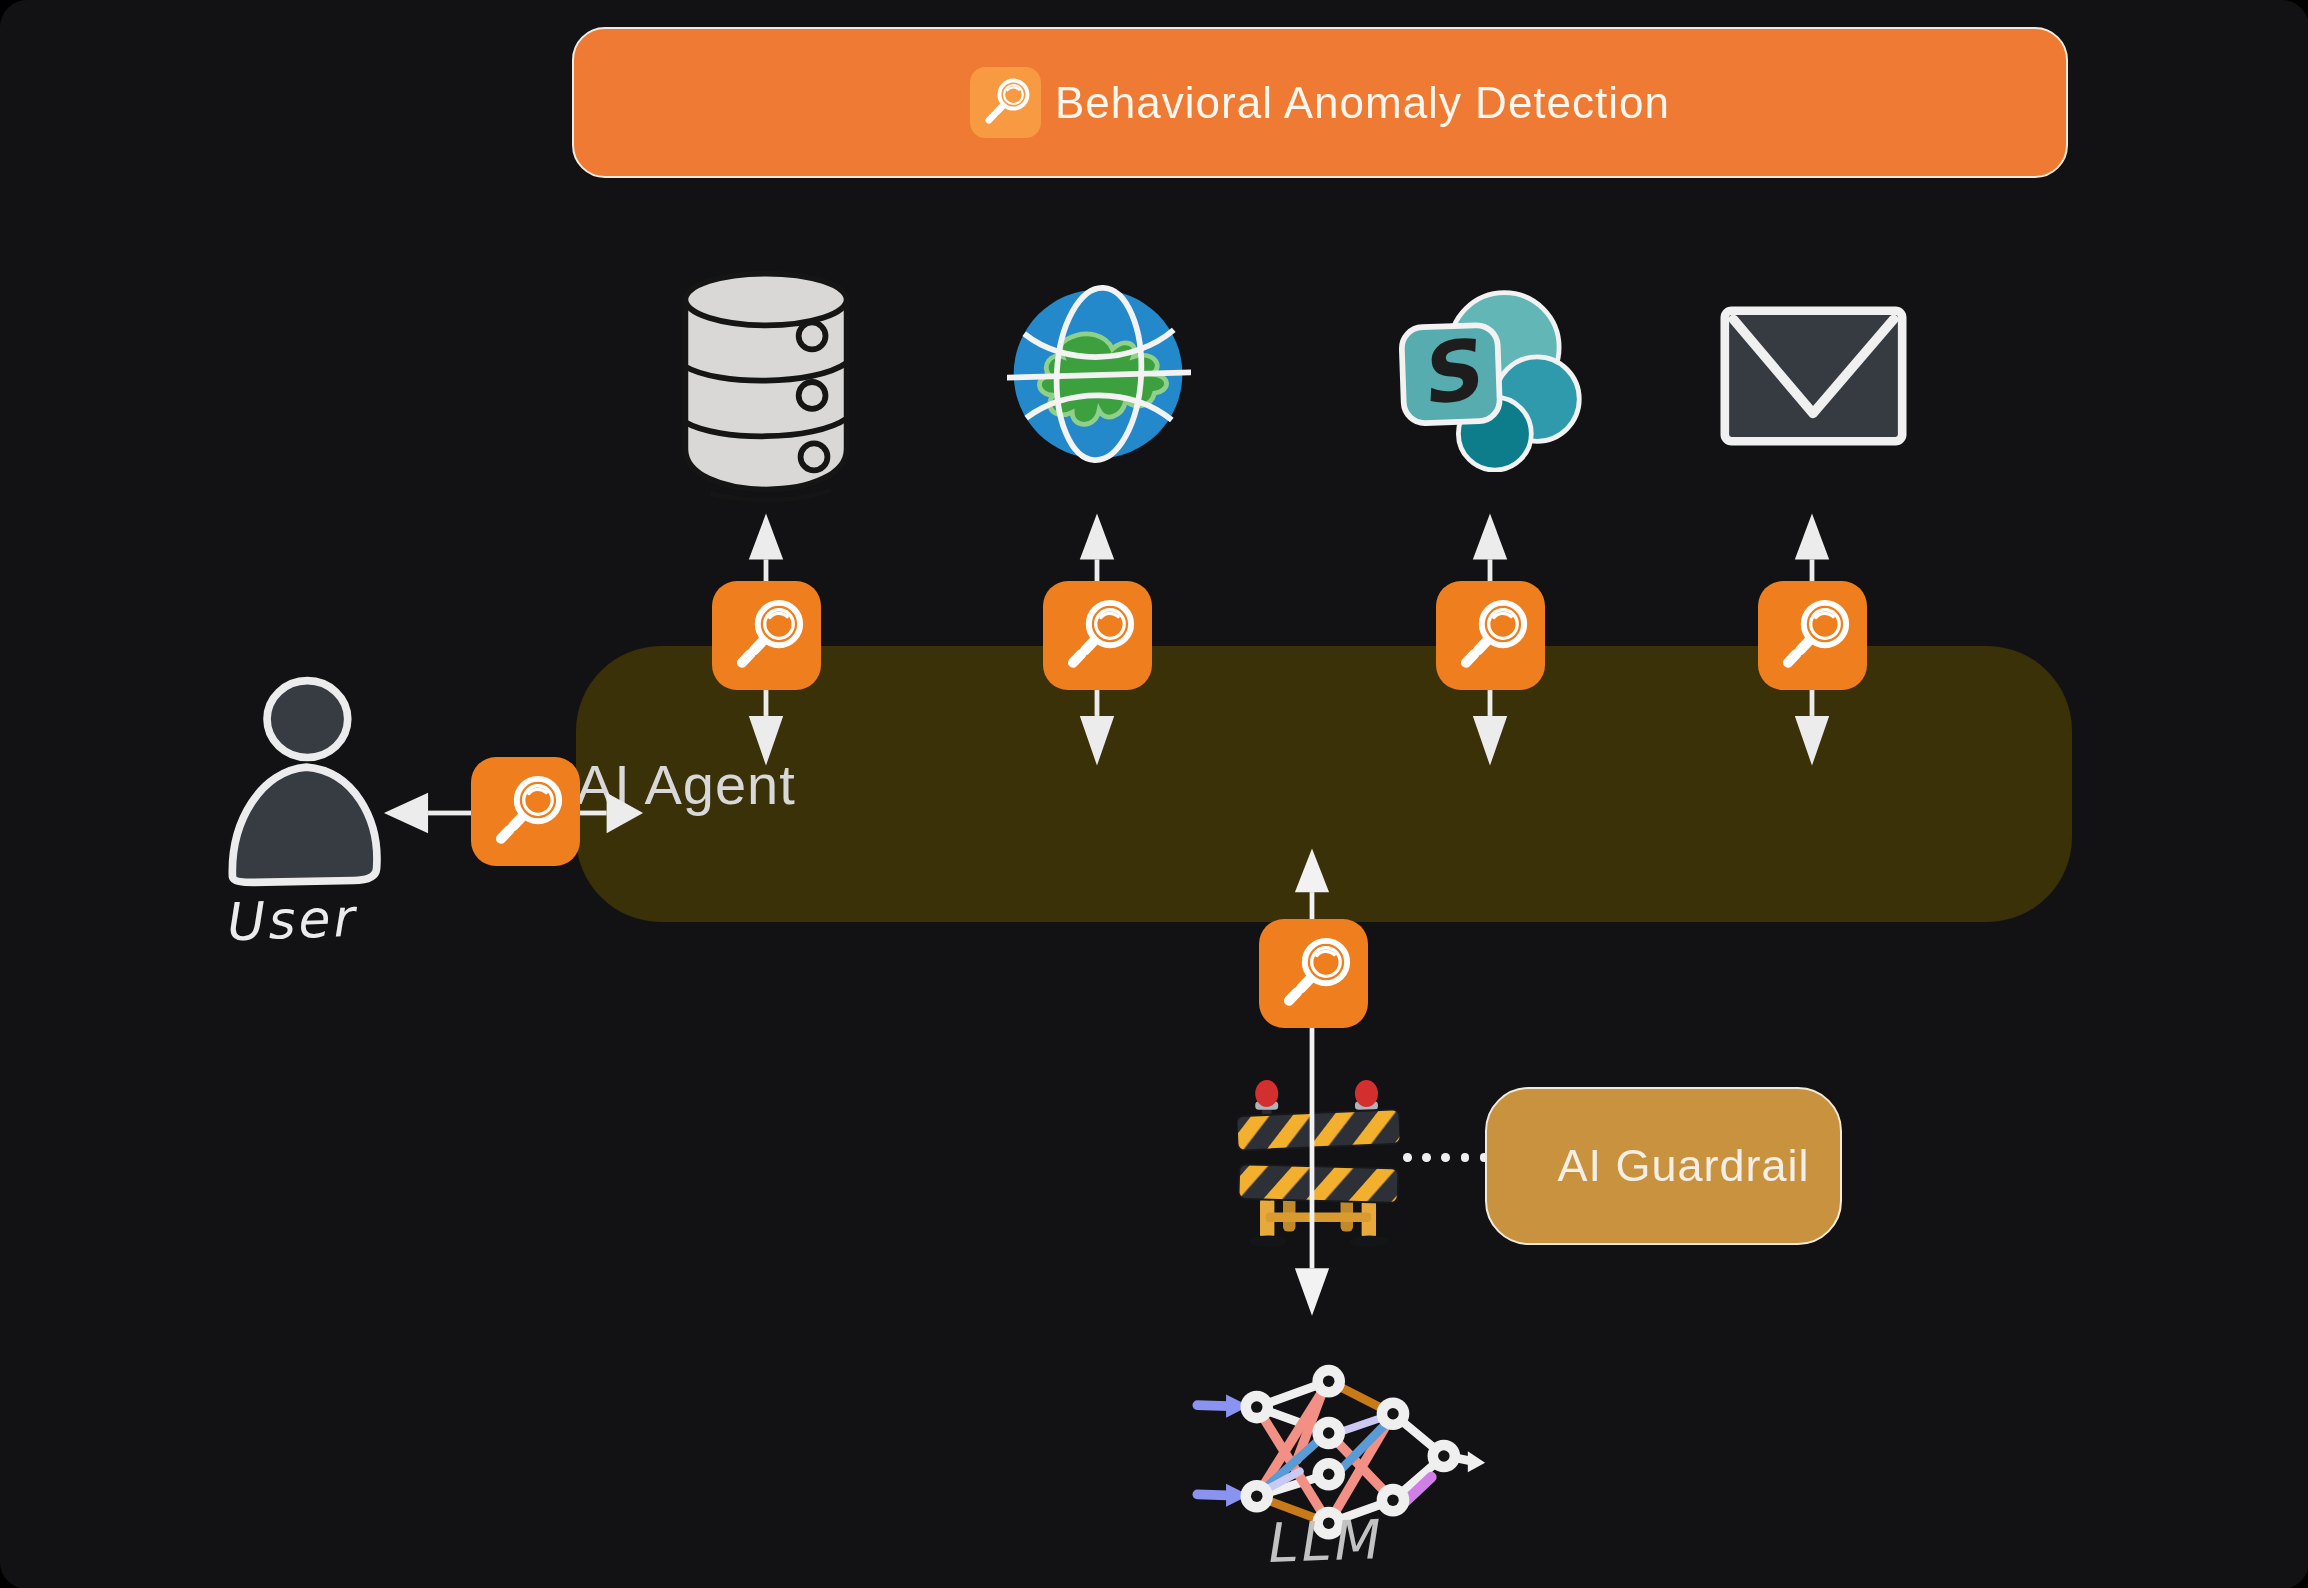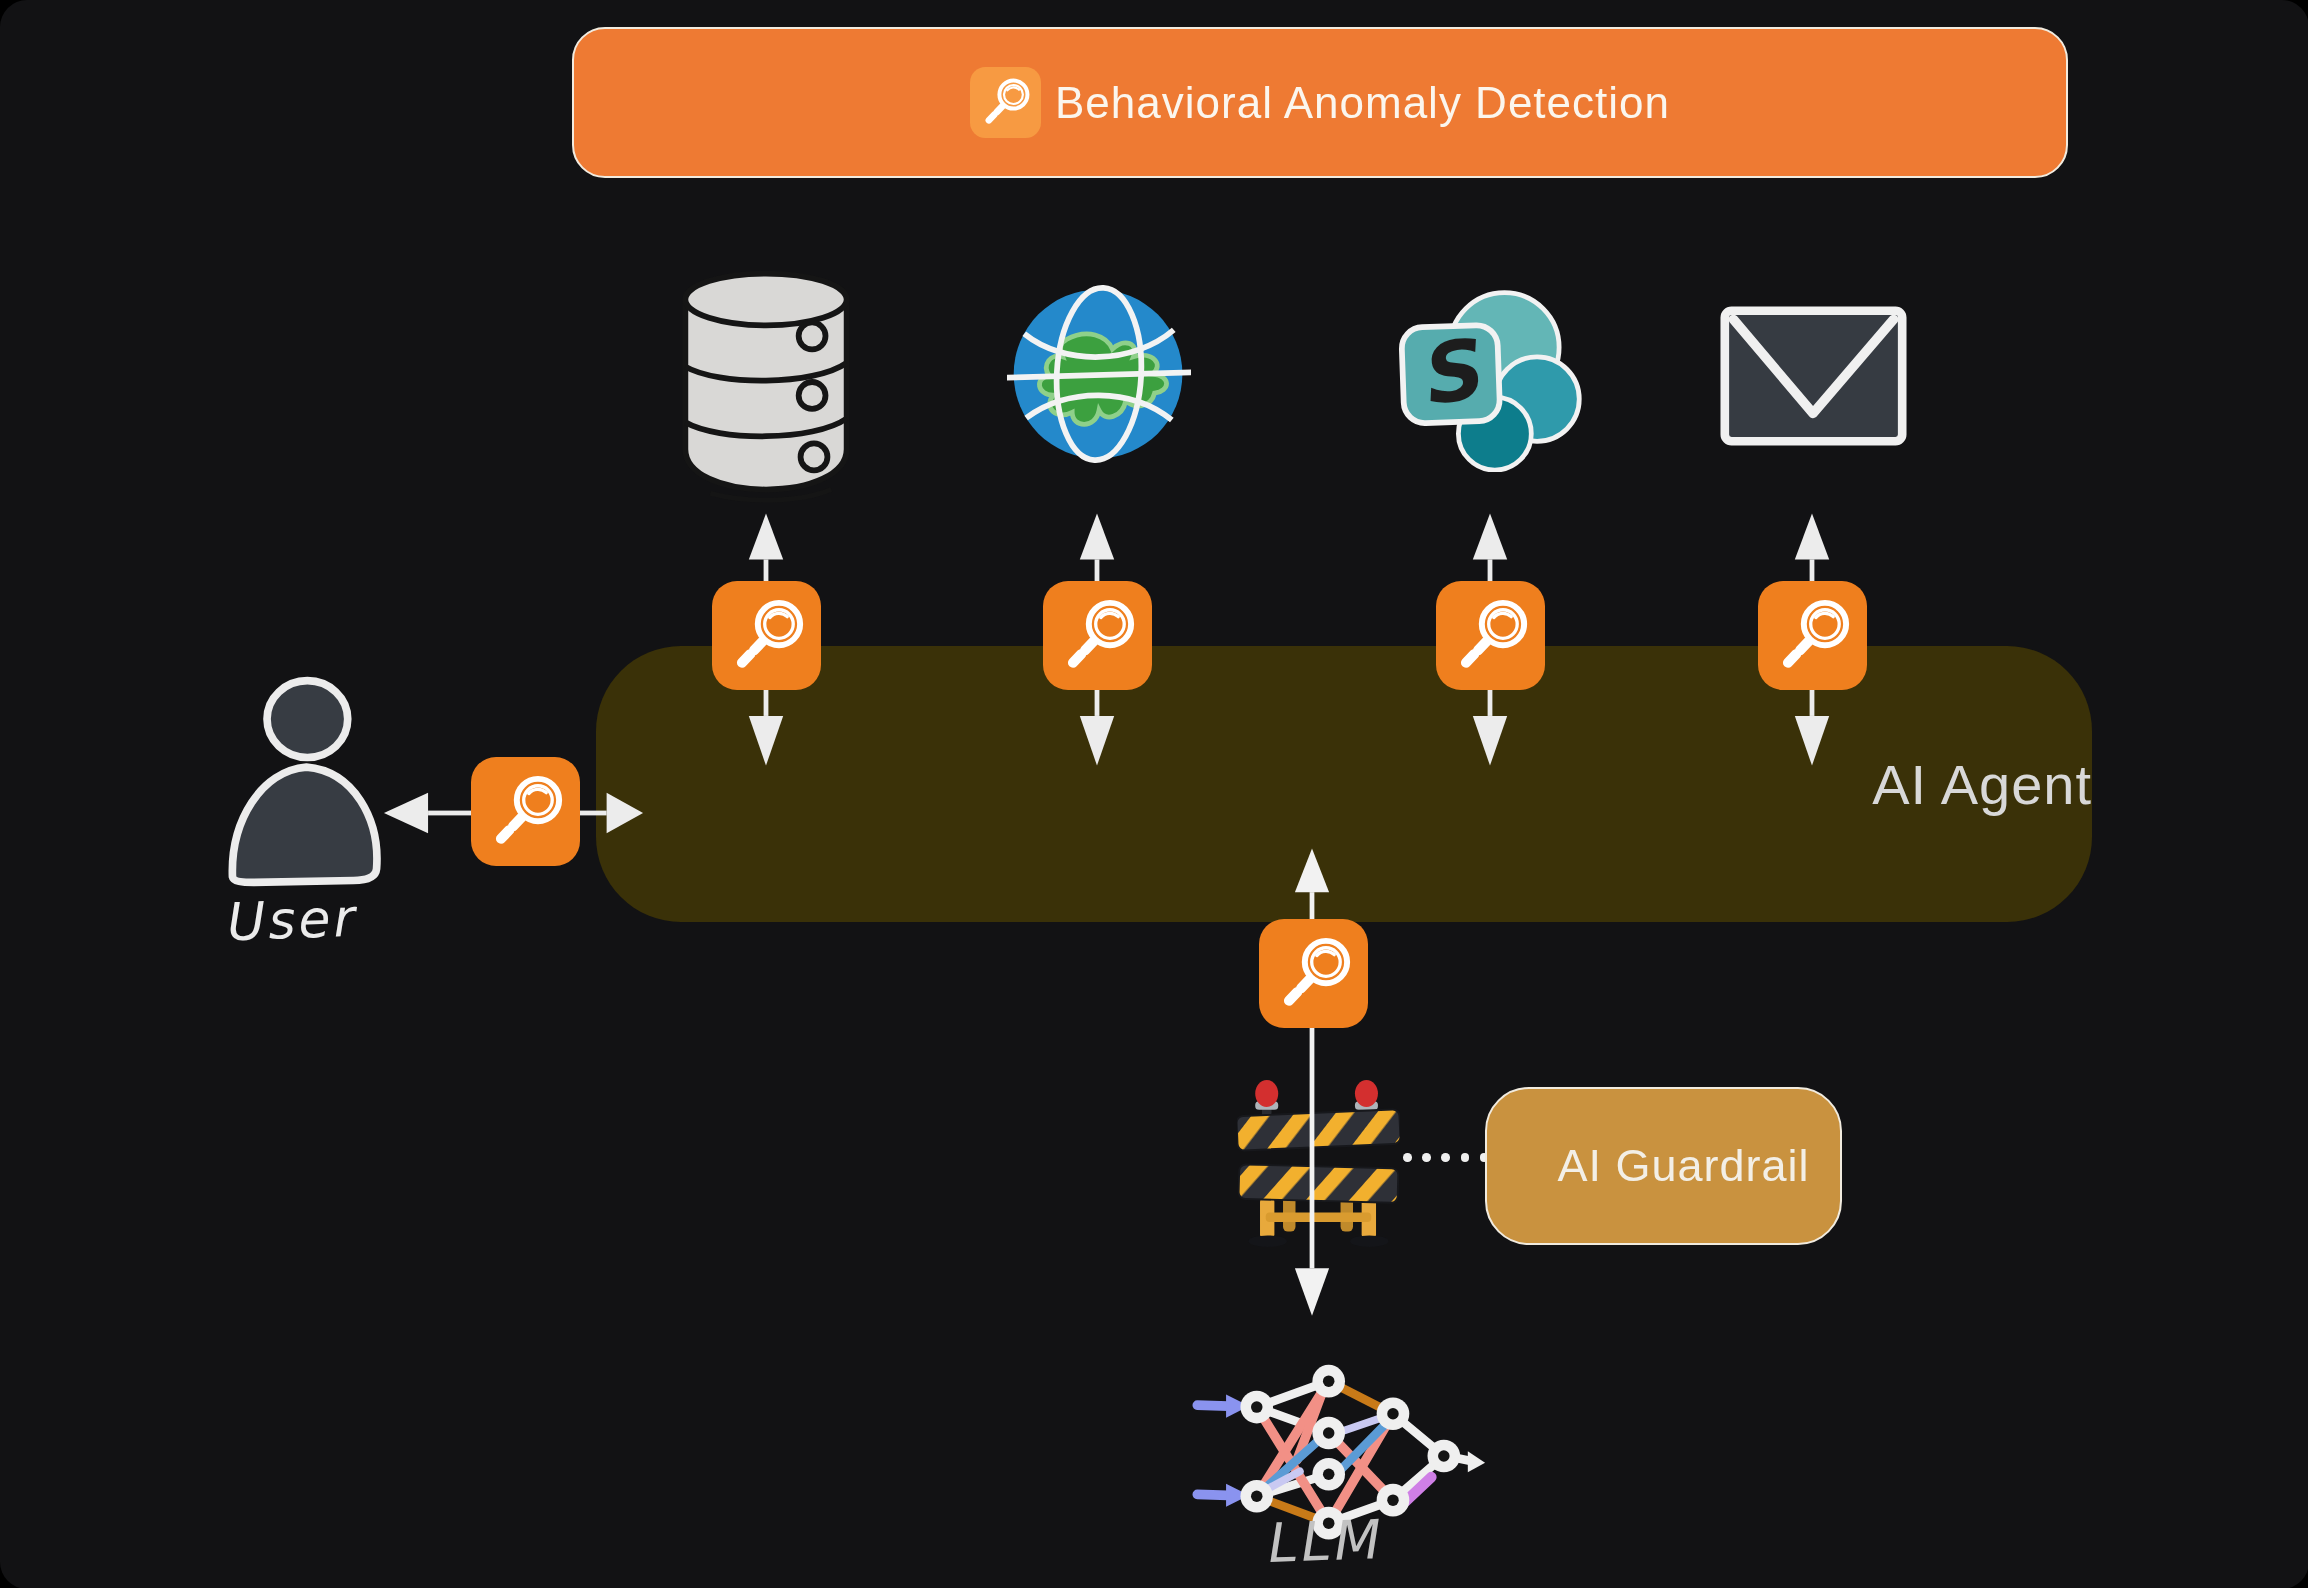--- a/index.html
+++ b/index.html
@@ -31,22 +31,22 @@
 
   
   .monitor { position:absolute; width:109px; height:109px; border-radius:25px; background:#ef7f1e;
     display:flex; align-items:center; justify-content:center; z-index:4; }
   .monitor svg { width:92px; height:92px; }
   .m1 { left:712px;  top:581px; } .m2 { left:1043px; top:581px; }
   .m3 { left:1436px; top:581px; } .m4 { left:1758px; top:581px; }
   .m-user { left:471px; top:757px; } .m-center { left:1259px; top:919px; }
 
   
-  .agent-bar { position:absolute; left:596px; top:646px; width:1496px; height:276px;
-    background:#3a3108; border-radius:85px; display:flex; align-items:center; justify-content:flex-end; z-index:1; }
+  .agent-bar { position:absolute; left:576px; top:646px; width:1496px; height:276px;
+    background:#3a3108; border-radius:85px; display:flex; align-items:center; justify-content:flex-start; z-index:1; }
   .agent-label { font-size:56px; color:#d8d8d8; letter-spacing:1px; }
 
   
   .user-fig { position:absolute; left:219px; top:671px; width:171px; height:223px; z-index:2; }
   .user-fig svg { width:100%; height:100%; }
   .user-label { position:absolute; left:177px; top:890px; width:231px; text-align:center;
     font-size:52px; color:#ebebeb; z-index:2; }
   .hand { font-family:"DejaVu Sans",sans-serif; font-style:italic; transform:rotate(-2deg); letter-spacing:2.9px; }
 
   .harrow { position:absolute; left:382px; top:786px; width:263px; height:54px; z-index:3; }

